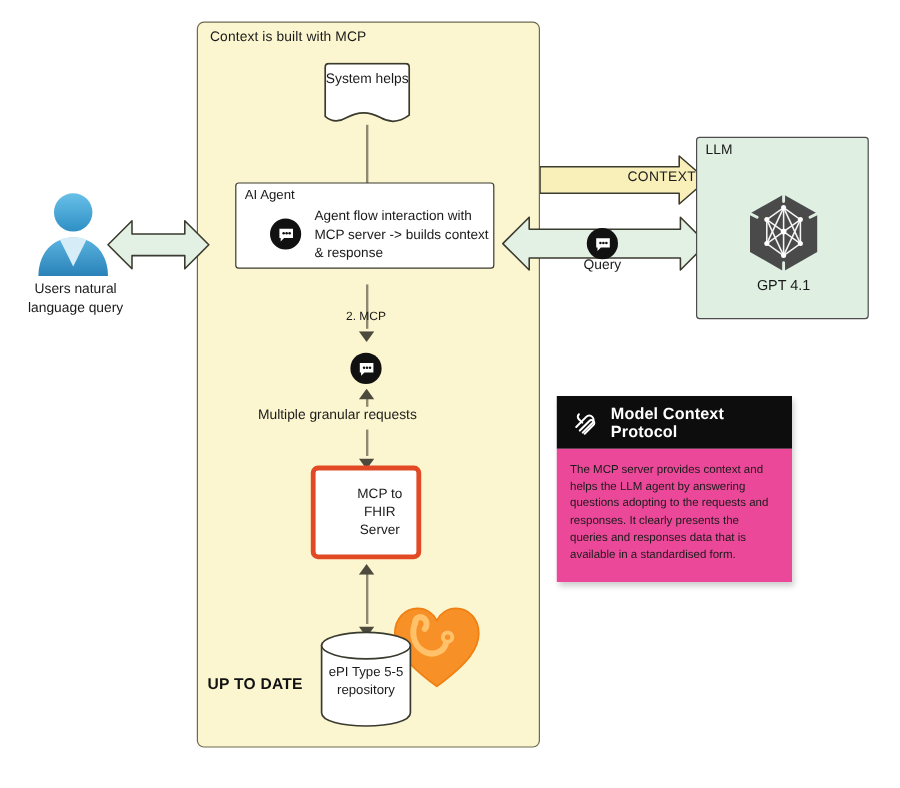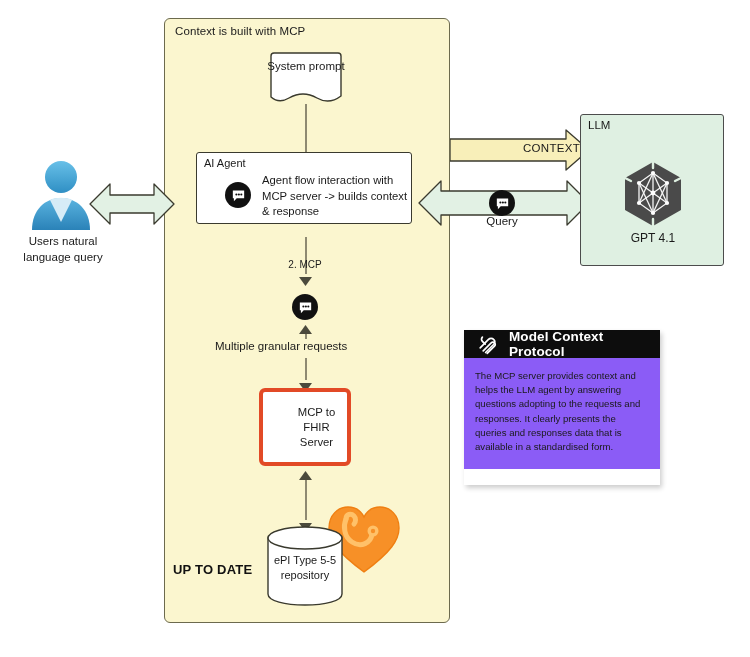--- a/index.html
+++ b/index.html
@@ -241,36 +241,36 @@
 
   
   #mcp-card {
     left: 464px;
     top: 330px;
     width: 196px;
     height: 155px;
     box-shadow: 2px 3px 5px rgba(0,0,0,.20);
   }
   #mcp-card-header {
-    height: 28px;
+    height: 44px;
     background: #0d0d0d;
     display: flex;
     align-items: center;
     padding-left: 12px;
     box-sizing: border-box;
   }
   #mcp-card-title {
     color: #ffffff;
     font-size: 13.5px;
     font-weight: bold;
     margin-left: 9px;
     letter-spacing: .1px;
   }
   #mcp-card-body {
-    background: #8b5cf6;
+    background: #ec4899;
     padding: 11px 11px 12px 11px;
     box-sizing: border-box;
     height: 111px;
   }
   #mcp-card-text {
     font-size: 9.6px;
     line-height: 14.2px;
     color: #1a1a1a;
   }
   .mcp-logo svg { display:block; }
@@ -284,21 +284,21 @@
     <span id="mcp-container-title">Context is built with MCP</span>
   </div>
 
   <div class="abs vline" style="left:305px;top:104px;height:50px;"></div>
 
   <div class="abs" id="system-prompt">
     <svg width="78" height="54" viewBox="0 0 78 54">
       <path d="M4 4 Q4 1 7 1 L71 1 Q74 1 74 4 L74 44
                Q62 53 50 46 Q36 38 22 46 Q12 52 4 45 Z" fill="#ffffff" stroke="#3a3a2e" stroke-width="1.4" stroke-linejoin="round"></path>
     </svg>
-    <div class="sp-text">System prompt</div>
+    <div class="sp-text">System helps</div>
   </div>
 
   <div class="abs" id="ai-agent-box">
     <span id="ai-agent-label">AI Agent</span>
     <div class="abs chat-icon" style="left:28px;top:29px;">
       <svg width="17" height="17" viewBox="0 0 24 24">
         <path d="M4 5h16v11H9.5L5.5 20v-4H4z" fill="#ffffff"></path>
         <circle cx="9" cy="10.5" r="1.5" fill="#111111"></circle>
         <circle cx="12.5" cy="10.5" r="1.5" fill="#111111"></circle>
         <circle cx="16" cy="10.5" r="1.5" fill="#111111"></circle>

